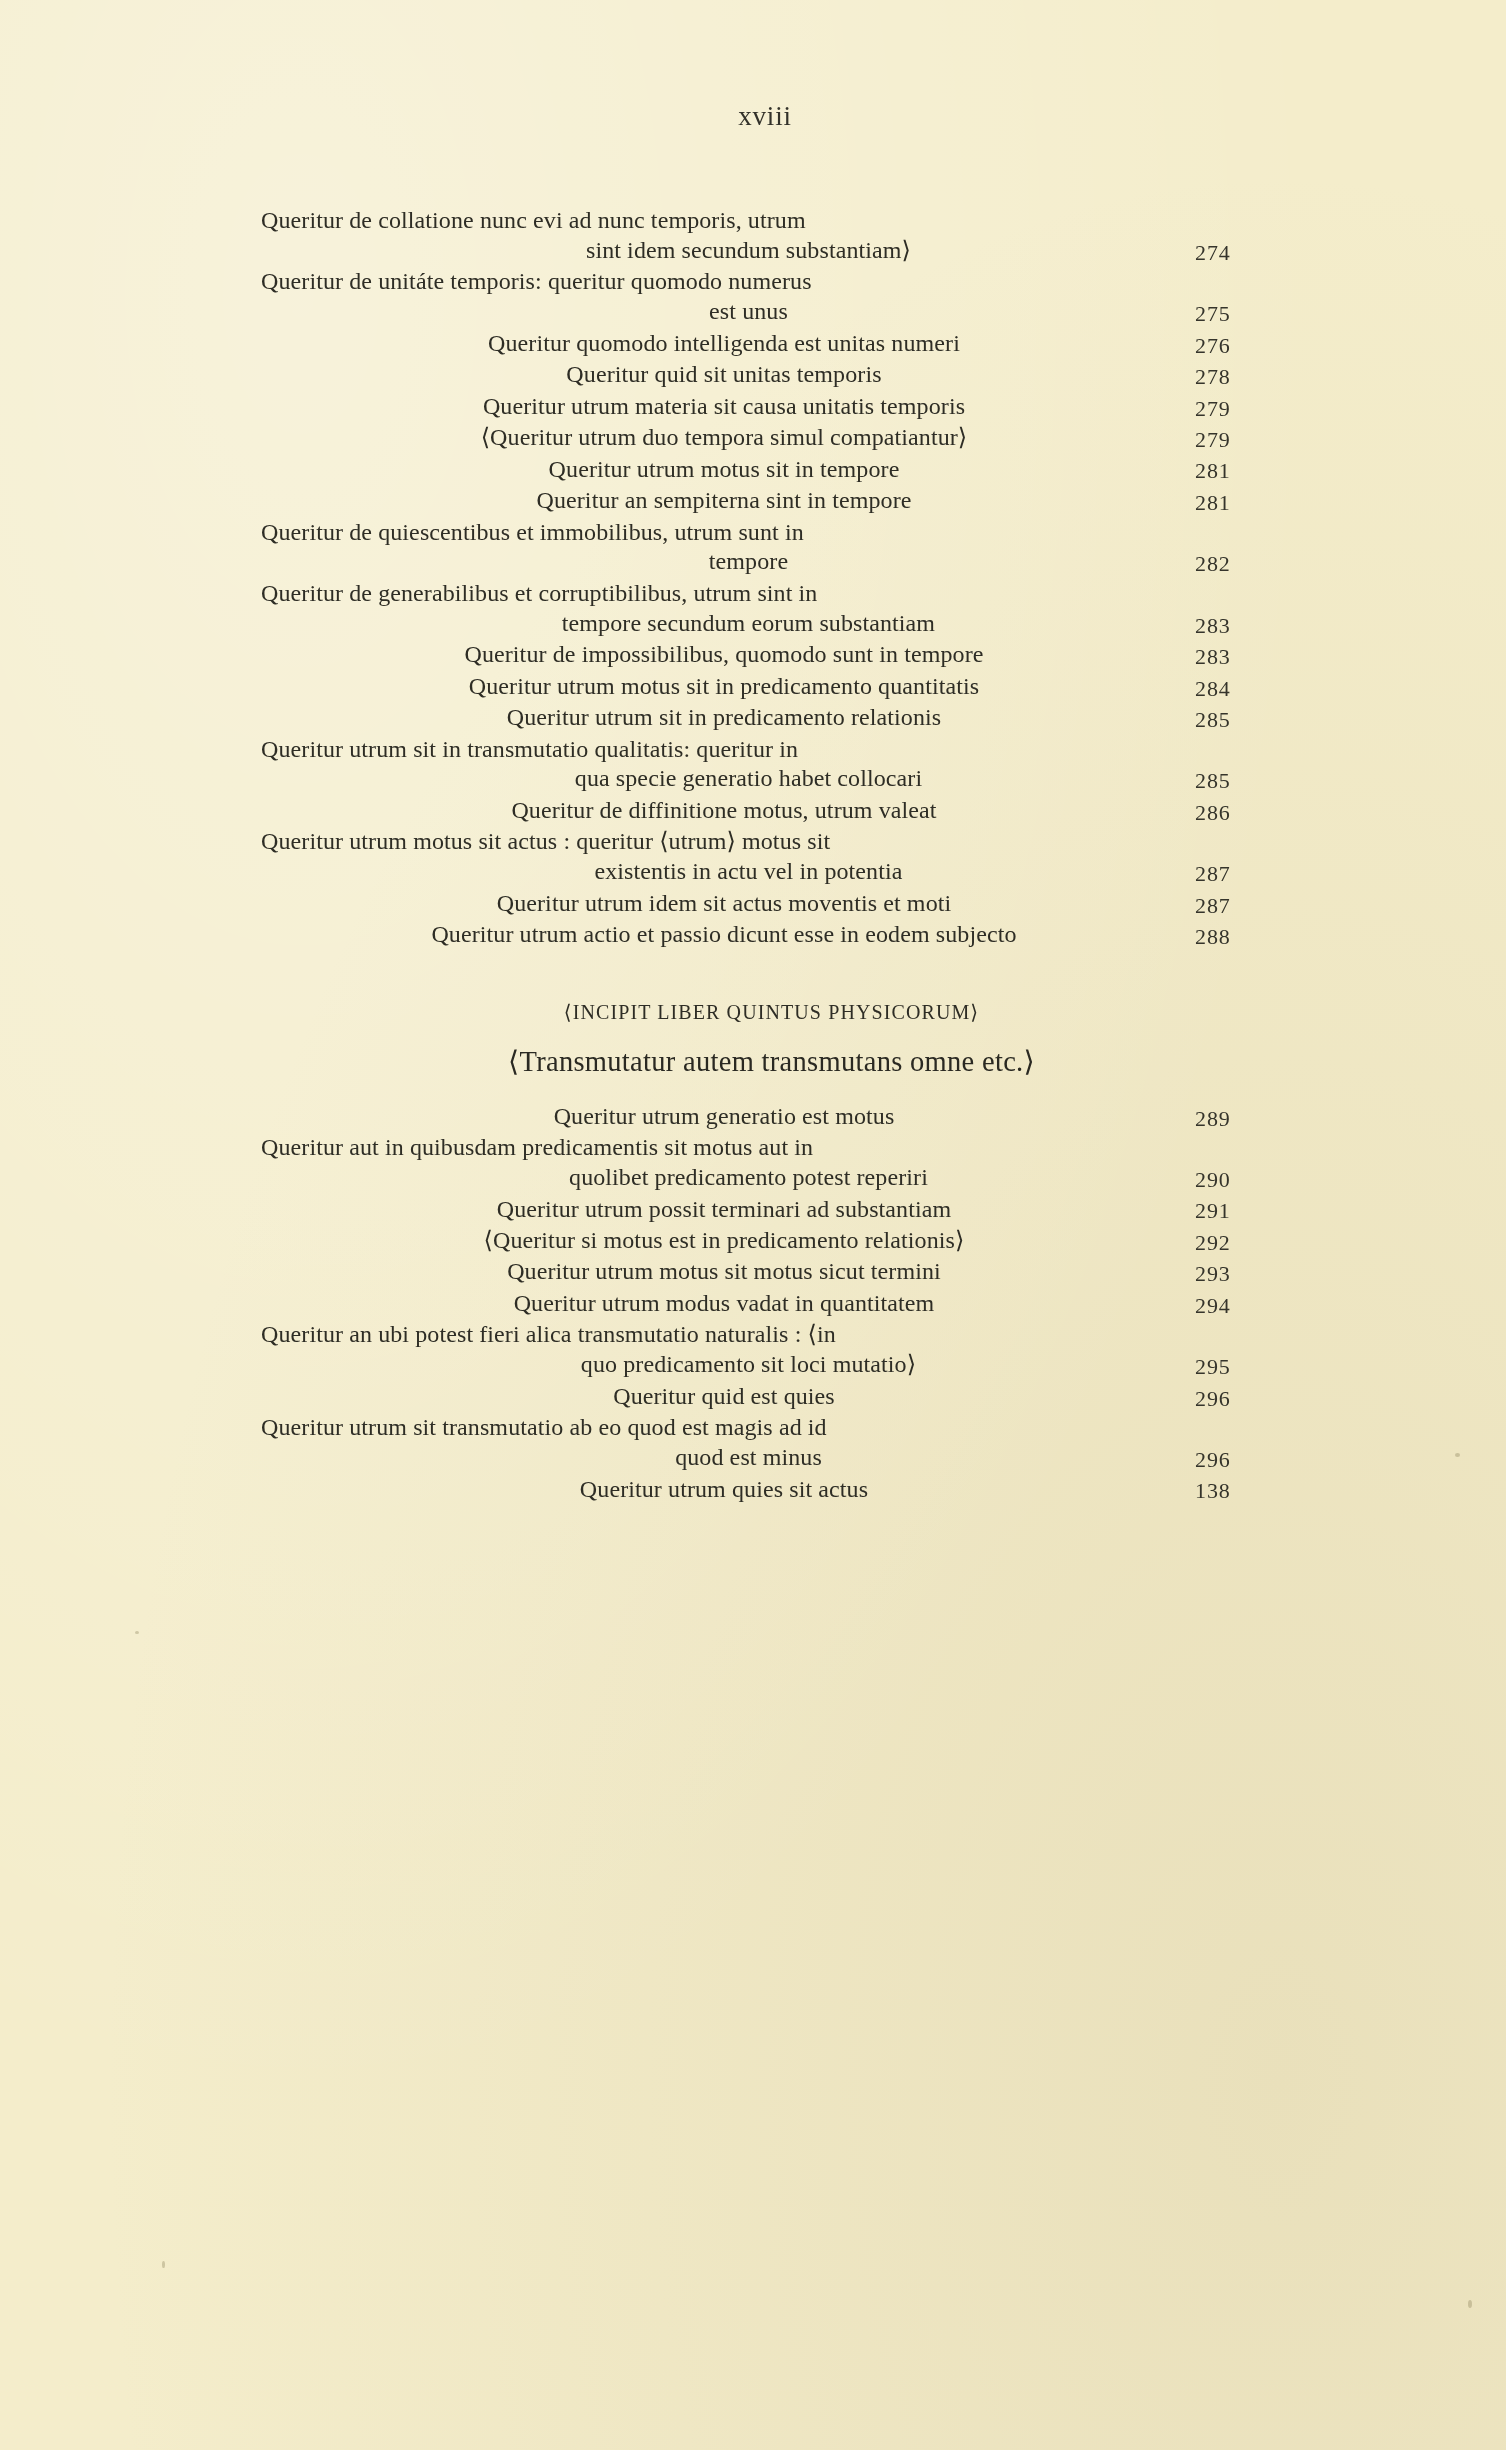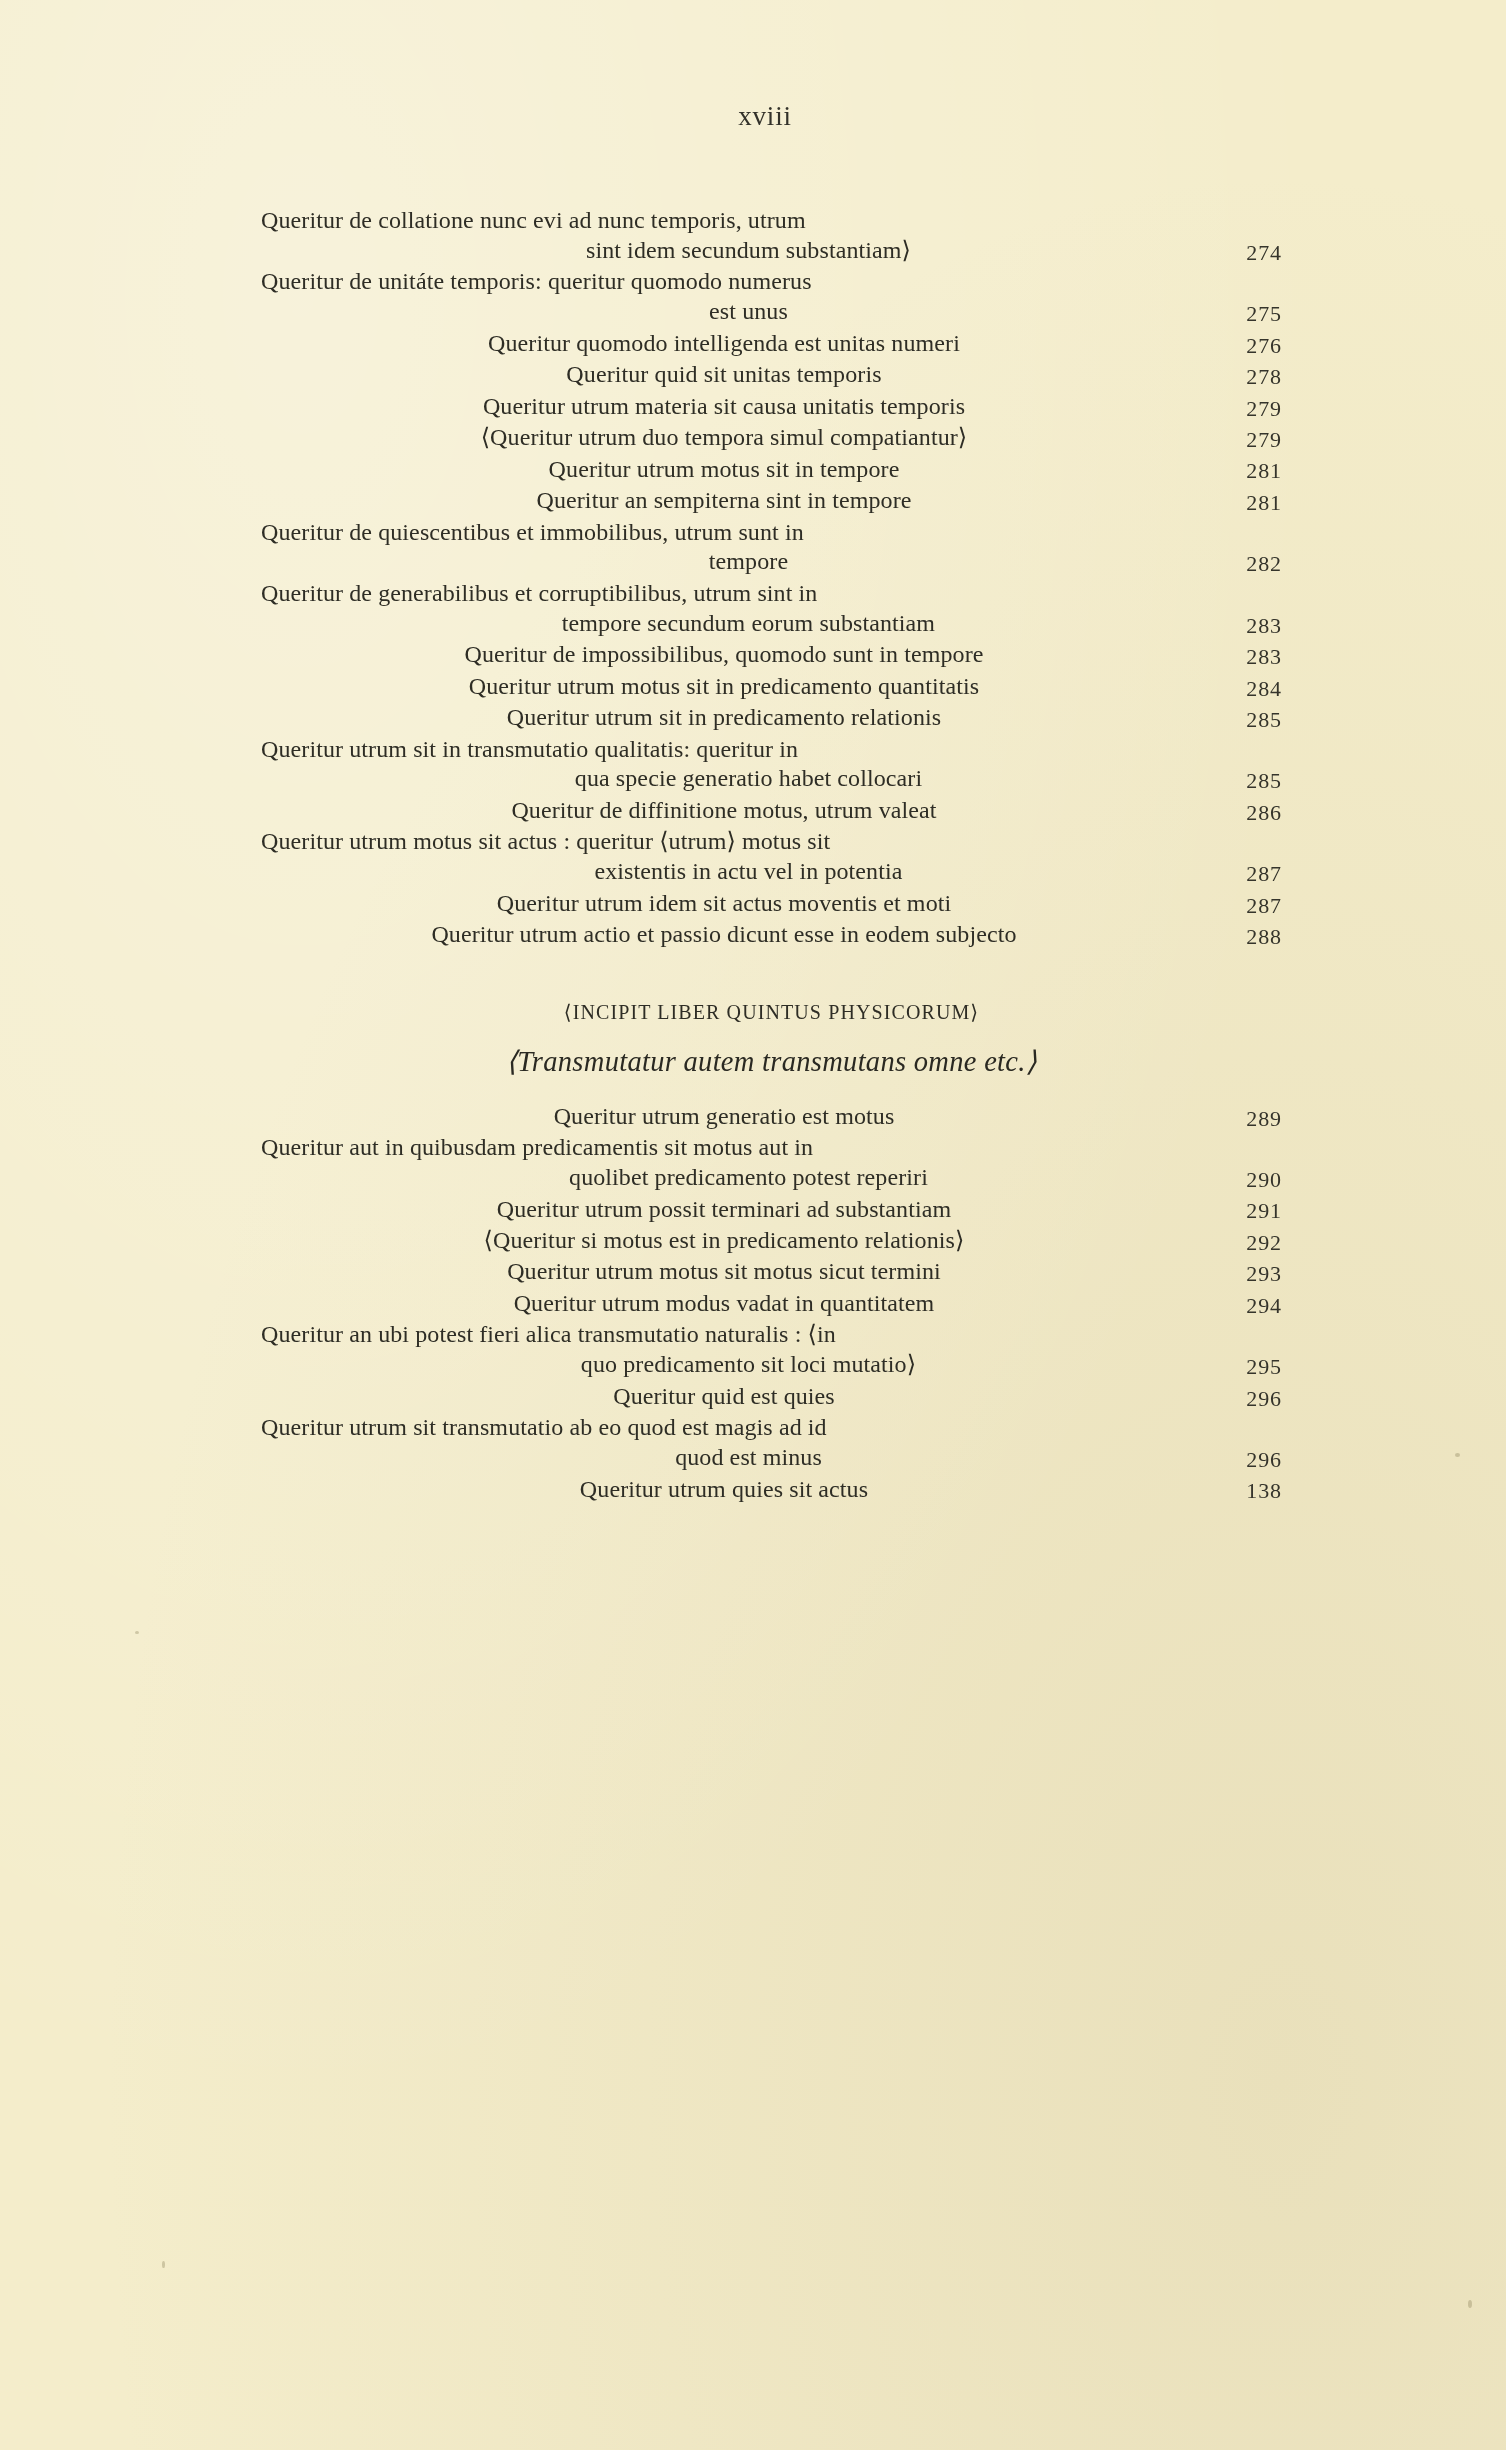--- a/index.html
+++ b/index.html
@@ -64,36 +64,35 @@
     text-indent: 49px;
   }
   .entry .pg {
     position: absolute;
     right: 0;
     bottom: 0;
     font-size: 22px;
     letter-spacing: 0.9px;
     color: #35342b;
     width: 87px;
-    text-align: right;
+    text-align: left;
   }
   .entry.two .pg {
     bottom: 0;
   }
   .heading-small {
     text-align: center;
     font-size: 20px;
     letter-spacing: 1.1px;
     margin-top: 50px;
     margin-bottom: 20.6px;
     color: #2e2d25;
   }
   .heading-italic {
     text-align: center;
-    font-style: italic;
     font-size: 28.5px;
     letter-spacing: 0.3px;
     margin-bottom: 24px;
     color: #2a2922;
   }
   .speck {
     position: absolute;
     background: rgba(120,108,70,0.30);
     border-radius: 50%;
     pointer-events: none;

